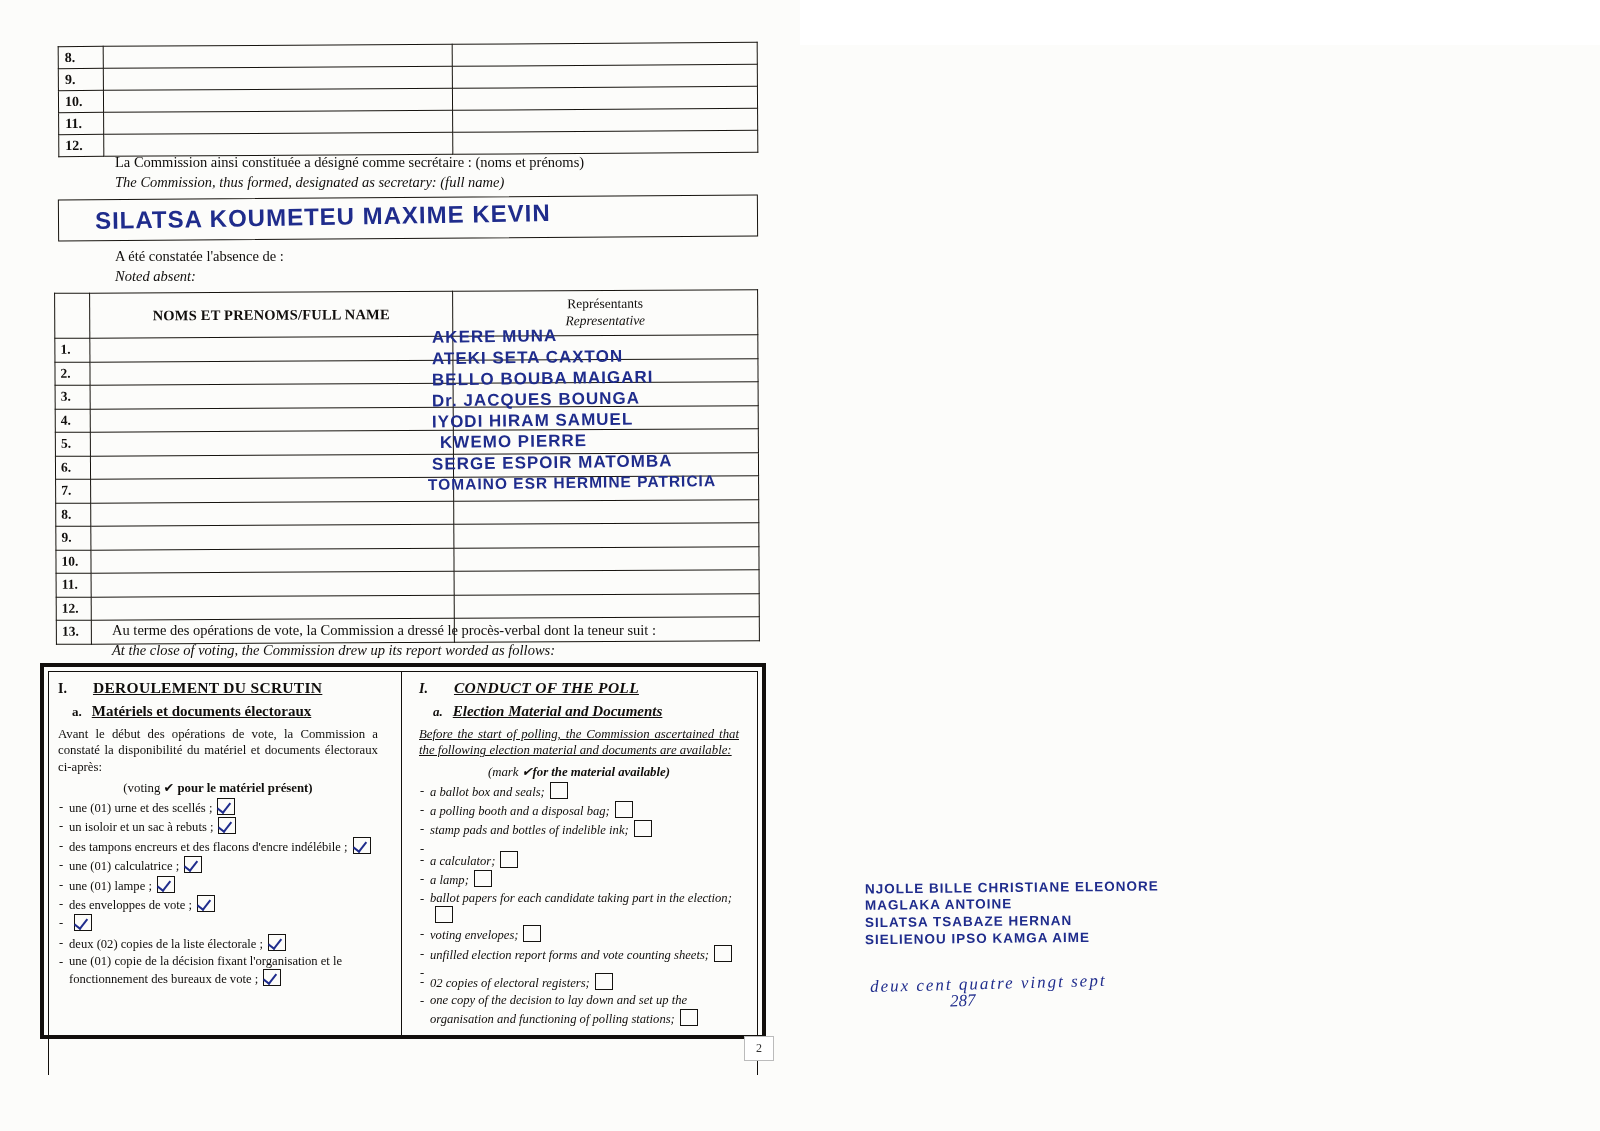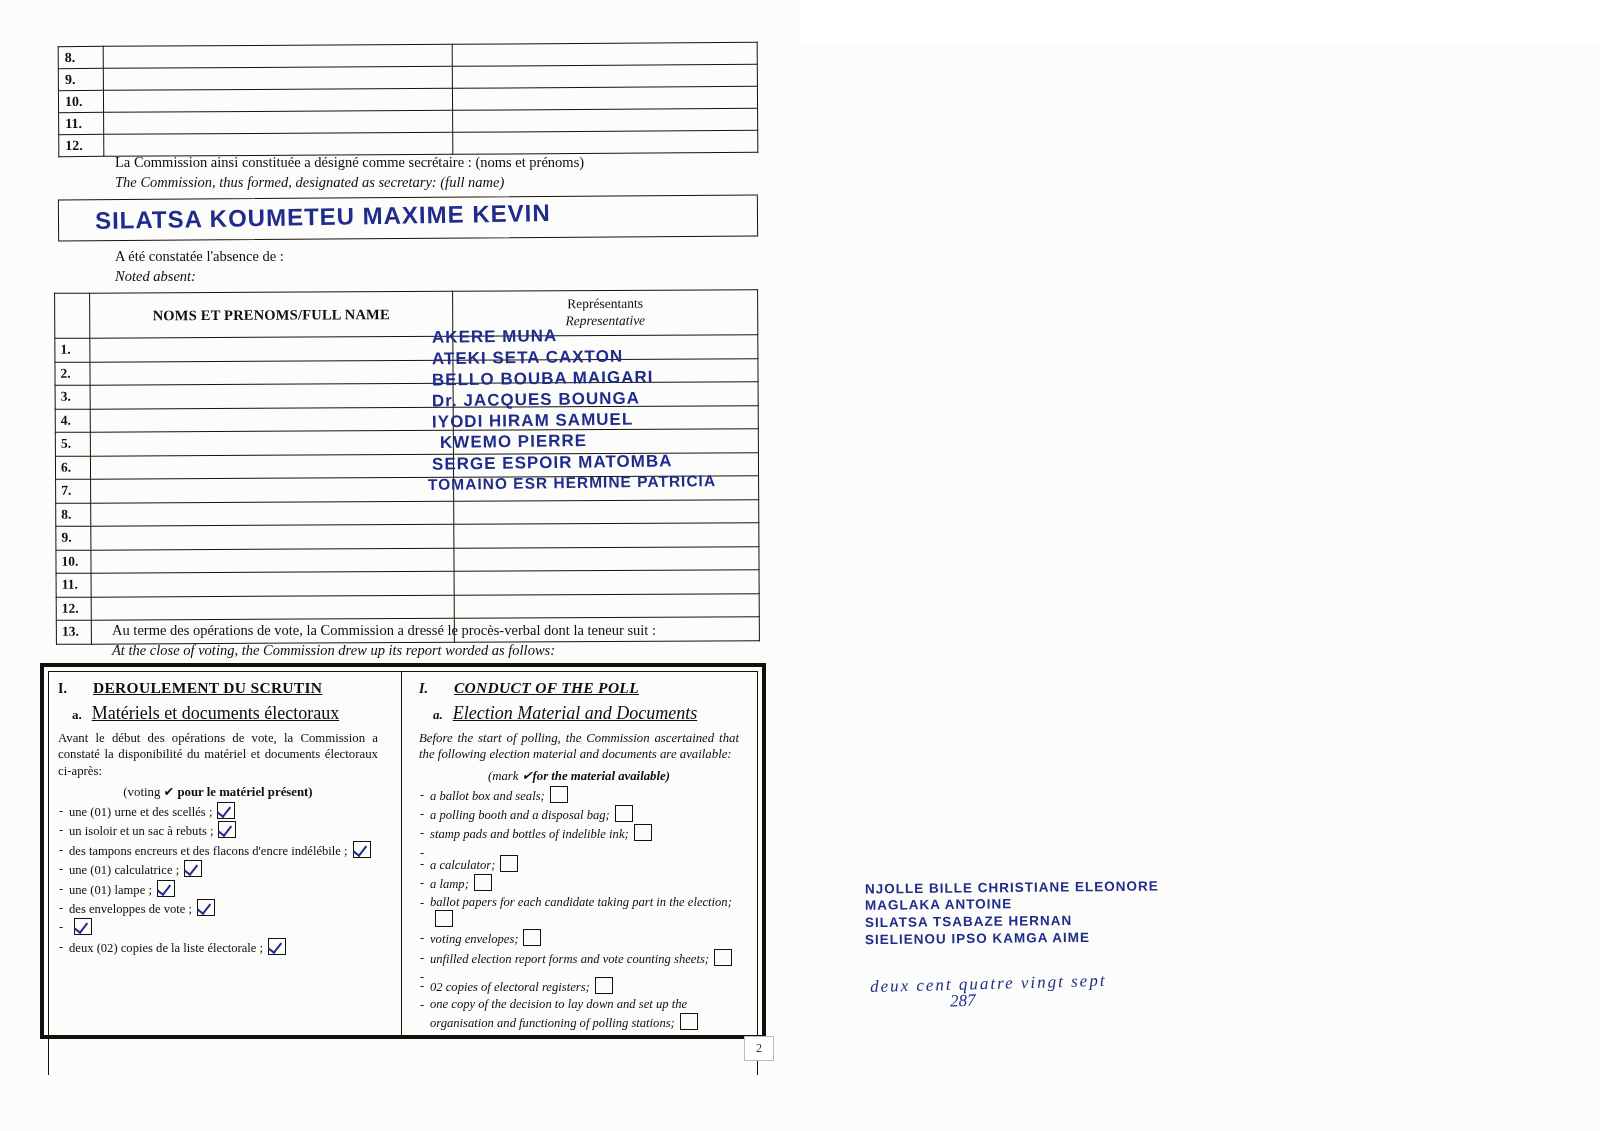--- a/index.html
+++ b/index.html
@@ -51,24 +51,24 @@
             border-left:1.5px solid #120f0c;}
   .colbox{position:absolute;top:12px;width:320px;}
   #col-fr{left:14px;}
   #col-en{left:375px;}
   .sec-head{display:flex;gap:26px;align-items:baseline;margin-bottom:6px;}
   .sec-head .rn{font-weight:bold;font-size:14px;}
   .sec-head .tt{font-weight:bold;font-size:15.5px;text-decoration:underline;letter-spacing:.3px;}
   #col-en .sec-head .rn,#col-en .sec-head .tt{font-style:italic;}
   .sub-head{display:flex;gap:10px;align-items:baseline;margin:3px 0 6px 14px;}
   .sub-head .rn{font-weight:bold;font-size:13px;}
-  .sub-head .tt{font-weight:normal;font-size:18px;text-decoration:underline;}
+  .sub-head .tt{font-weight:bold;font-size:15px;text-decoration:underline;}
   #col-en .sub-head .rn,#col-en .sub-head .tt{font-style:italic;}
   .para{font-size:12.8px;line-height:1.28;text-align:justify;margin:5px 0;}
-  #col-en .para{font-style:italic;}
+  #col-en .para{font-style:italic;text-decoration:underline;}
   .center-note{text-align:center;font-size:12.8px;margin:3px 0 2px;}
   .center-note b{font-weight:bold;}
   #col-en .center-note{font-style:italic;}
   ul.items{list-style:none;margin:0;padding:0;font-size:12.6px;line-height:1.3;}
   ul.items li{position:relative;padding-left:11px;margin:1px 0;}
   ul.items li:before{content:"-";position:absolute;left:1px;}
   #col-en ul.items li{font-style:italic;}
   .cbx{display:inline-block;width:16px;height:15px;border:1.5px solid #151310;
        vertical-align:-3px;margin-left:5px;position:relative;}
   .cbx.t:after{content:"";position:absolute;left:2px;top:1px;width:6px;height:11px;
@@ -236,20 +236,21 @@
       <div class="center-note"><span>(voting </span><span>✔</span> <b>pour le matériel présent)</b></div>
       <ul class="items">
         <li><span>une (01) urne et des scellés ;</span><span class="cbx t"></span></li>
         <li><span>un isoloir et un sac à rebuts ;</span><span class="cbx t"></span></li>
         <li><span>des tampons encreurs et des flacons d'encre indélébile ;</span><span class="cbx t"></span></li>
         <li><span>une (01) calculatrice ;</span><span class="cbx t"></span></li>
         <li><span>une (01) lampe ;</span><span class="cbx t"></span></li>
         <li><span>des enveloppes de vote ;</span><span class="cbx t"></span></li>
         <li><span class="cbx t"></span></li>
         <li><span>deux (02) copies de la liste électorale ;</span><span class="cbx t"></span></li>
+        <li><span>une (01) copie de la décision fixant l'organisation et le fonctionnement des bureaux de vote ;</span><span class="cbx t"></span></li>
       </ul>
     </div>
 
     <div class="colbox" id="col-en">
       <div class="sec-head">
         <span class="rn">I.</span>
         <span class="tt">CONDUCT OF THE POLL</span>
       </div>
       <div class="sub-head">
         <span class="rn">a.</span>

